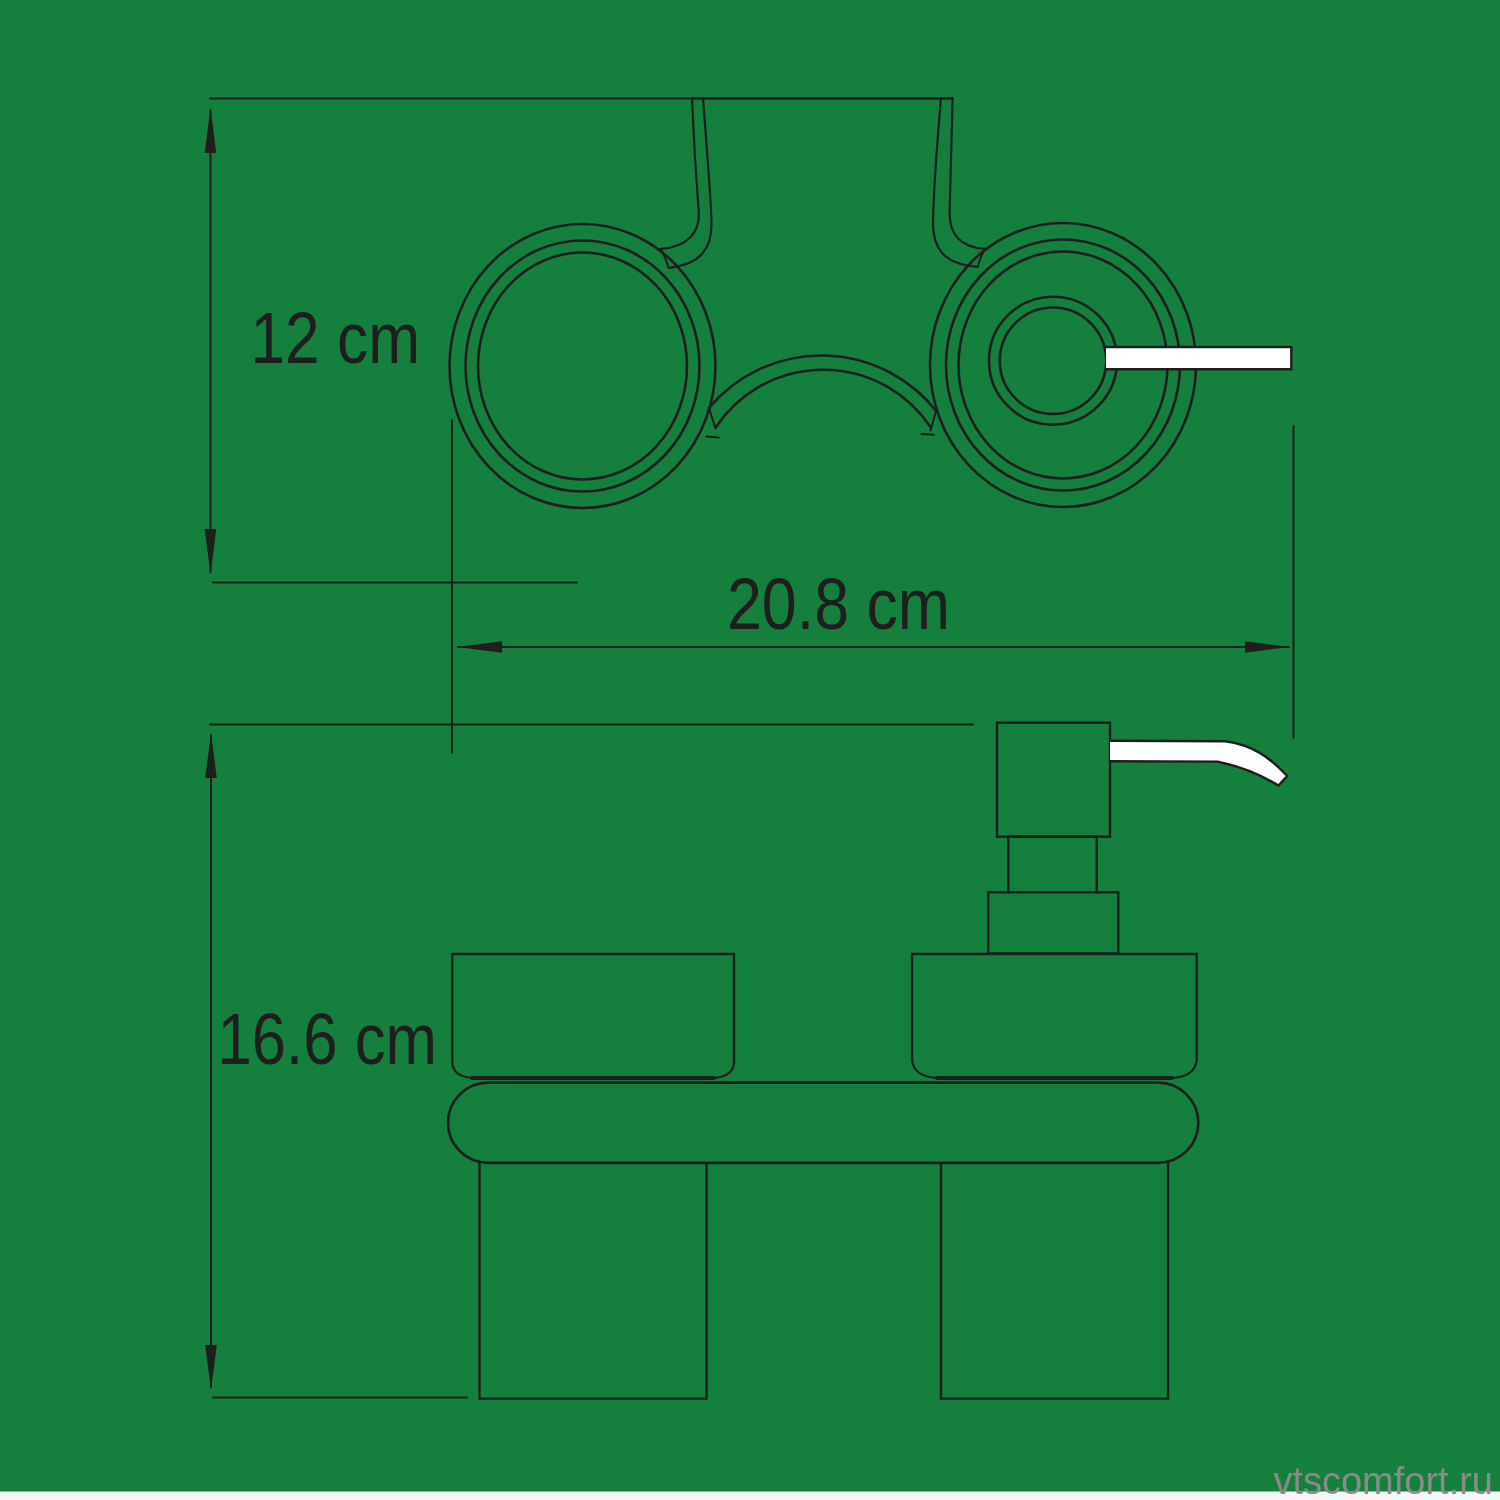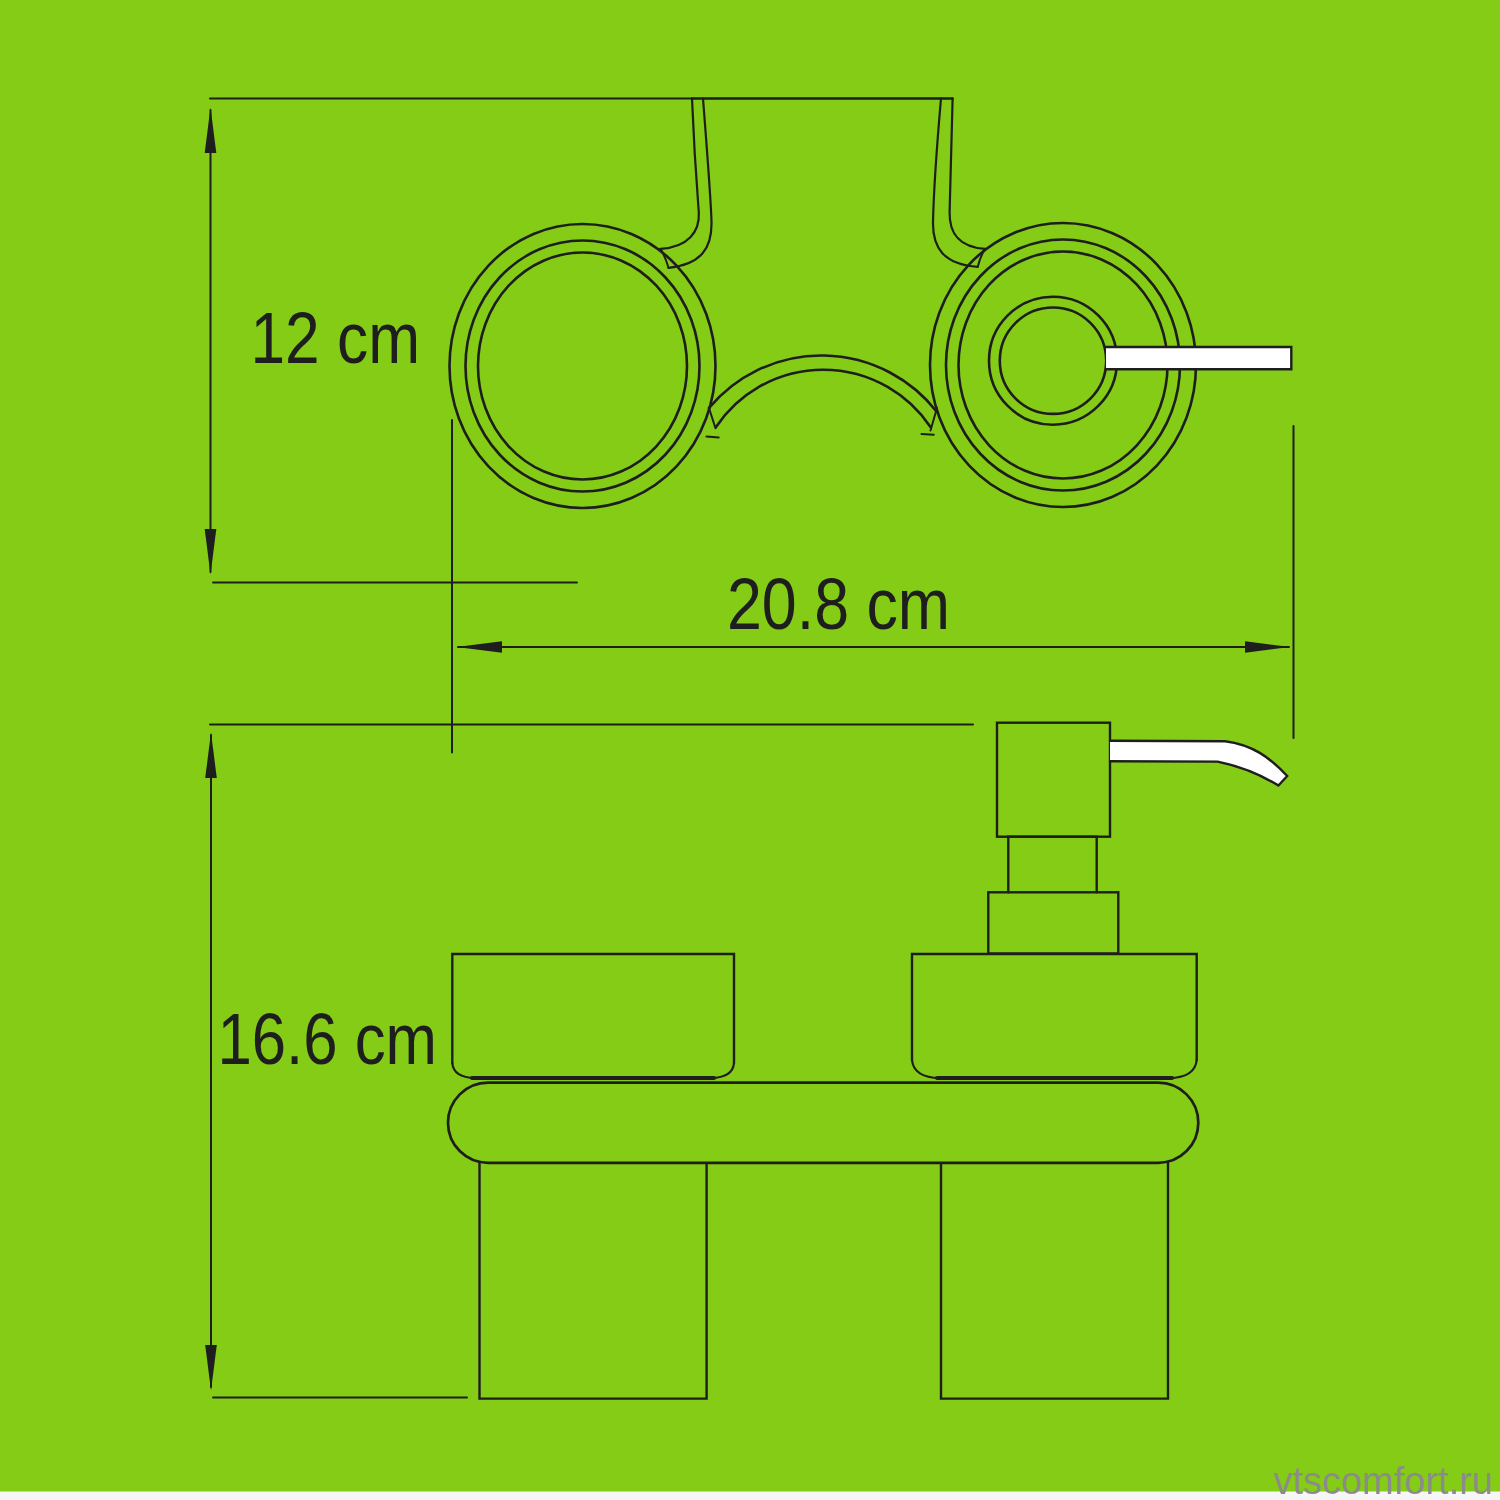--- a/index.html
+++ b/index.html
@@ -1,16 +1,16 @@
 <!DOCTYPE html>
 <html><head>
 <meta charset="utf-8">
 <style>
   html,body{margin:0;padding:0;background:#ffffff;}
-  .page{position:relative;width:1500px;height:1500px;background:#84cc16;overflow:hidden;
+  .page{position:relative;width:1500px;height:1500px;background:#15803d;overflow:hidden;
         font-family:"Liberation Sans",sans-serif;}
   svg{position:absolute;left:0;top:0;}
 </style>
 </head>
 <body>
 <div class="page">
 <svg width="1500" height="1500" viewBox="0 0 1500 1500">
   <g fill="none" stroke="#1e1e1e" stroke-width="2.4" stroke-linecap="round">
 
     <line x1="210" y1="98.5" x2="692" y2="98.5" stroke-width="2"></line>

